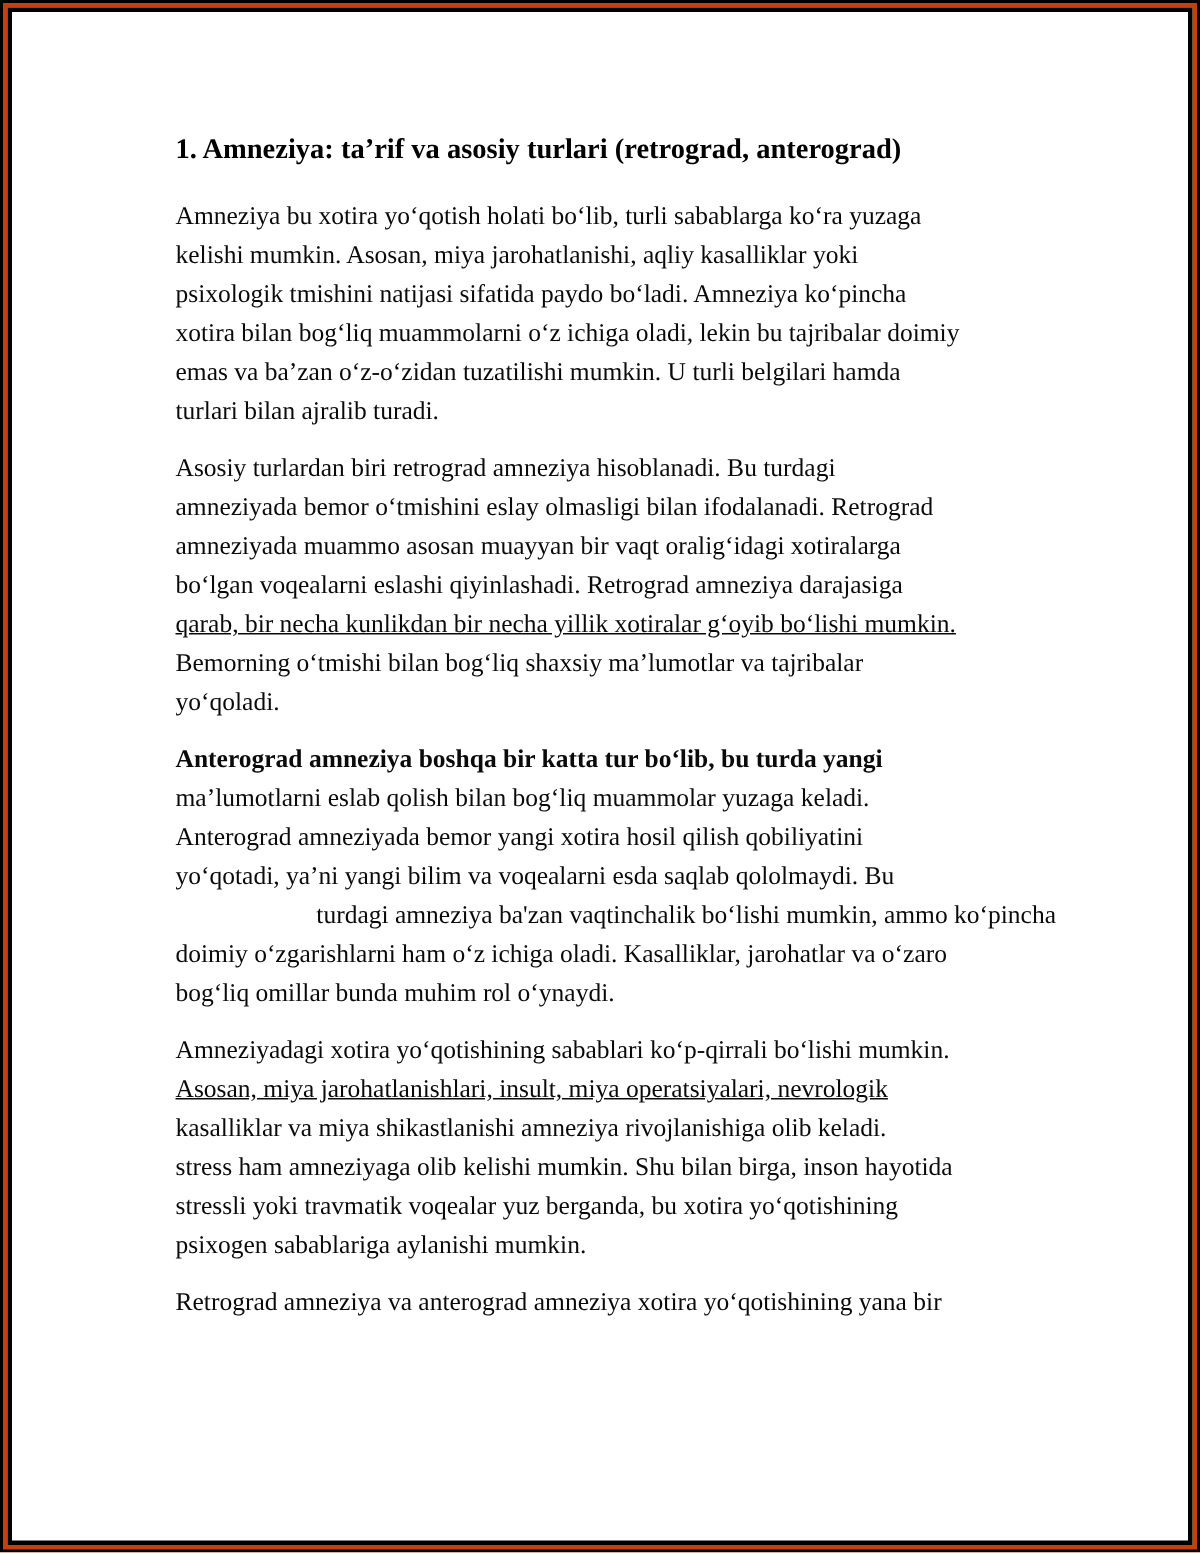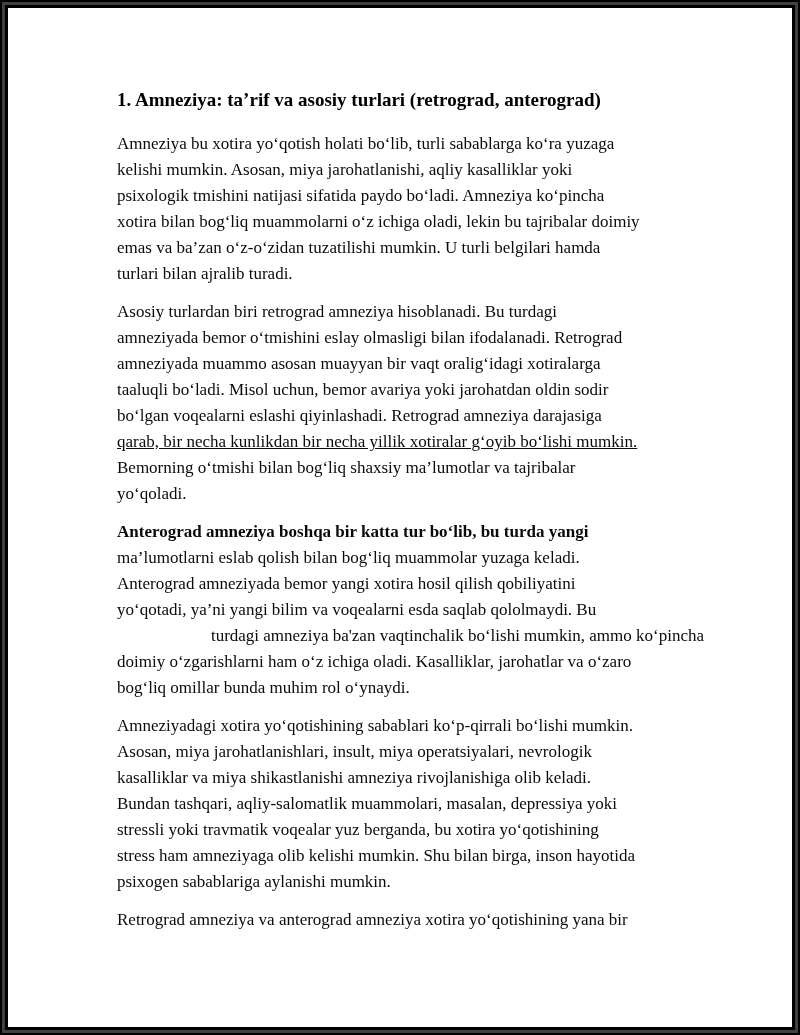--- a/index.html
+++ b/index.html
@@ -6,21 +6,21 @@
   html, body {
     margin: 0;
     padding: 0;
     background: #ffffff;
     font-family: "Liberation Serif", "DejaVu Serif", serif;
   }
   .viewport {
     position: relative;
     width: 800px;
     height: 1035px;
-    background: #404040;
+    background: #c2410c;
     overflow: hidden;
   }
   .outer-frame {
     position: absolute;
     inset: 0;
     border: 2px solid #000000;
     padding: 3px;
   }
   .page {
     width: 100%;
@@ -62,42 +62,40 @@
             <span class="line" style="display: block;">kelishi mumkin. Asosan, miya jarohatlanishi, aqliy kasalliklar yoki</span>
             <span class="line" style="display: block;">psixologik tmishini natijasi sifatida paydo bo‘ladi. Amneziya ko‘pincha</span>
             <span class="line" style="display: block;">xotira bilan bog‘liq muammolarni o‘z ichiga oladi, lekin bu tajribalar doimiy</span>
             <span class="line" style="display: block;">emas va ba’zan o‘z-o‘zidan tuzatilishi mumkin. U turli belgilari hamda</span>
             <span class="line" style="display: block;">turlari bilan ajralib turadi.</span>
           </p>
           <p class="para">
             <span class="line" style="display: block;">Asosiy turlardan biri retrograd amneziya hisoblanadi. Bu turdagi</span>
             <span class="line" style="display: block;">amneziyada bemor o‘tmishini eslay olmasligi bilan ifodalanadi. Retrograd</span>
             <span class="line" style="display: block;">amneziyada muammo asosan muayyan bir vaqt oralig‘idagi xotiralarga</span>
-            <span class="line" style="display: block;">taaluqli bo‘ladi. Misol uchun, bemor avariya yoki jarohatdan oldin sodir</span>
             <span class="line" style="display: block;">bo‘lgan voqealarni eslashi qiyinlashadi. Retrograd amneziya darajasiga</span>
             <span class="line" style="display: block; text-decoration: underline;">qarab, bir necha kunlikdan bir necha yillik xotiralar g‘oyib bo‘lishi mumkin.</span>
             <span class="line" style="display: block;">Bemorning o‘tmishi bilan bog‘liq shaxsiy ma’lumotlar va tajribalar</span>
             <span class="line" style="display: block;">yo‘qoladi.</span>
           </p>
           <p class="para">
             <span class="line" style="display: block; font-weight: bold;">Anterograd amneziya boshqa bir katta tur bo‘lib, bu turda yangi</span>
             <span class="line" style="display: block;">ma’lumotlarni eslab qolish bilan bog‘liq muammolar yuzaga keladi.</span>
             <span class="line" style="display: block;">Anterograd amneziyada bemor yangi xotira hosil qilish qobiliyatini</span>
             <span class="line" style="display: block;">yo‘qotadi, ya’ni yangi bilim va voqealarni esda saqlab qololmaydi. Bu</span>
             <span class="line" style="display: block; text-align: right;">turdagi amneziya ba'zan vaqtinchalik bo‘lishi mumkin, ammo ko‘pincha</span>
             <span class="line" style="display: block;">doimiy o‘zgarishlarni ham o‘z ichiga oladi. Kasalliklar, jarohatlar va o‘zaro</span>
             <span class="line" style="display: block;">bog‘liq omillar bunda muhim rol o‘ynaydi.</span>
           </p>
           <p class="para">
             <span class="line" style="display: block;">Amneziyadagi xotira yo‘qotishining sabablari ko‘p-qirrali bo‘lishi mumkin.</span>
-            <span class="line" style="display: block;">Asosan, miya jarohatlanishlari, insult, miya operatsiyalari, nevrologik</span>
+            <span class="line" style="display: block; text-decoration: underline;">Asosan, miya jarohatlanishlari, insult, miya operatsiyalari, nevrologik</span>
             <span class="line" style="display: block;">kasalliklar va miya shikastlanishi amneziya rivojlanishiga olib keladi.</span>
-            <span class="line" style="display: block;">Bundan tashqari, aqliy-salomatlik muammolari, masalan, depressiya yoki</span>
+            <span class="line" style="display: block;">stress ham amneziyaga olib kelishi mumkin. Shu bilan birga, inson hayotida</span>
             <span class="line" style="display: block;">stressli yoki travmatik voqealar yuz berganda, bu xotira yo‘qotishining</span>
-            <span class="line" style="display: block;">stress ham amneziyaga olib kelishi mumkin. Shu bilan birga, inson hayotida</span>
             <span class="line" style="display: block;">psixogen sabablariga aylanishi mumkin.</span>
           </p>
           <p class="para">
             <span class="line" style="display: block;">Retrograd amneziya va anterograd amneziya xotira yo‘qotishining yana bir</span>
           </p>
         </div>
     </div>
   </div>
 </div>
 

